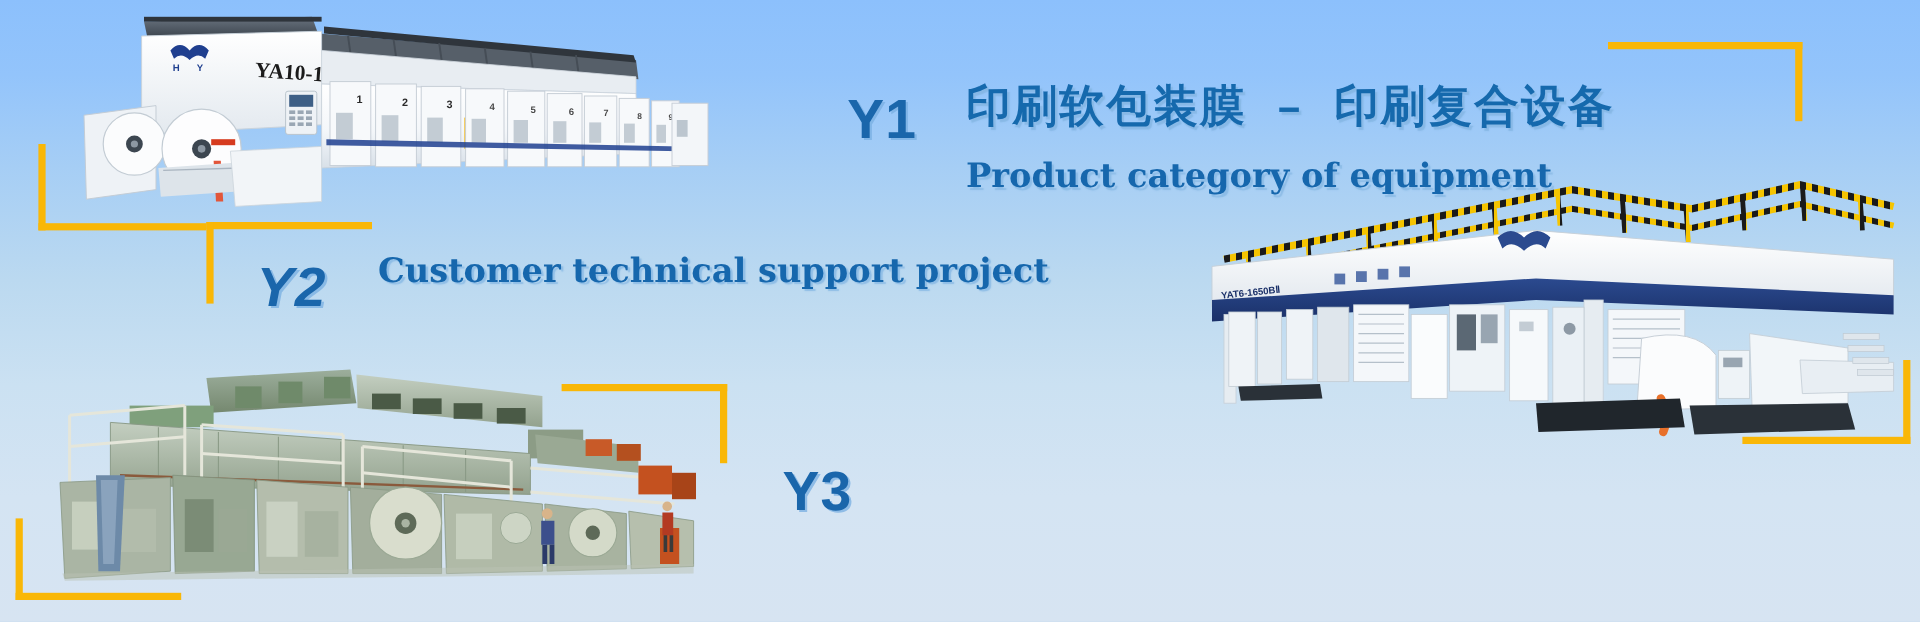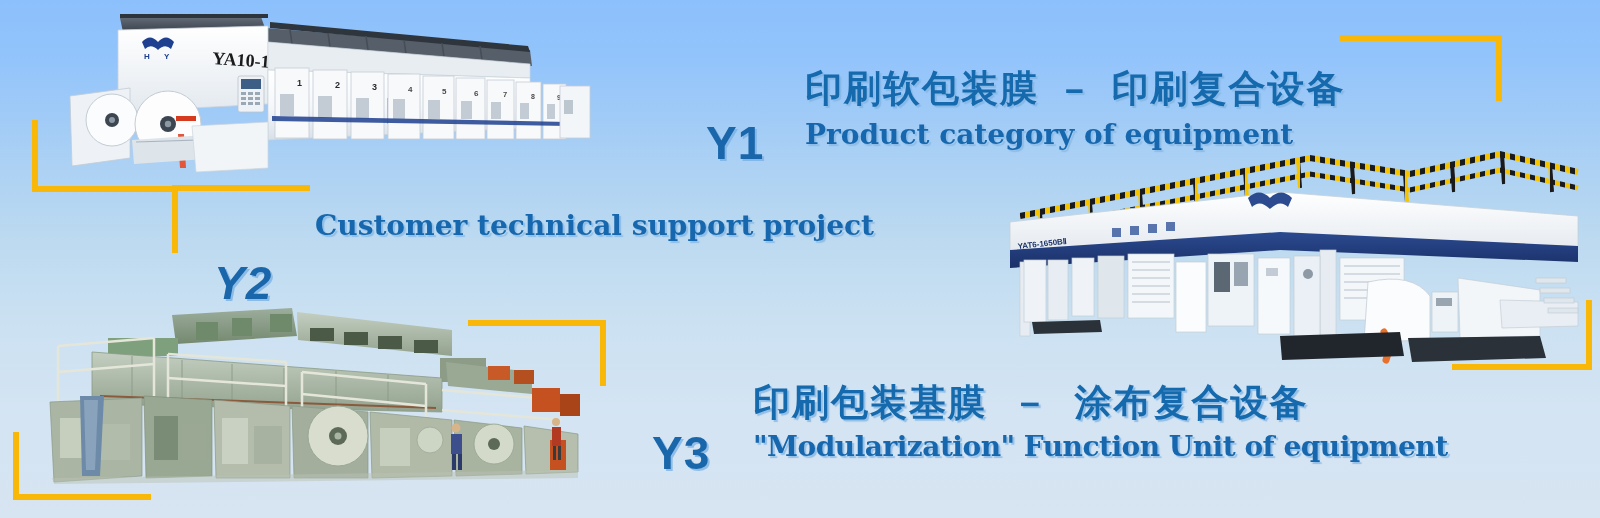--- a/index.html
+++ b/index.html
@@ -31,21 +31,20 @@
   
   .tgroup { position:absolute; white-space:nowrap; }
   .ycode {
     position:absolute;
     font-family:"Liberation Sans", sans-serif;
     font-weight:bold;
     font-size:46px;
     color:#1a66ab;
     letter-spacing:1px;
     text-shadow:2px 2px 0 rgba(120,175,225,.75);
-    margin-top:44px;
   }
   .cn {
     font-family:Liberation Mono, monospace;
     font-weight:bold;
     font-size:37px;
     color:#1569ad;
     letter-spacing:2px;
     text-shadow:2px 2px 1px rgba(130,180,225,.8);
   }
   .en {
@@ -427,27 +426,23 @@
         <path d="M536 146 L539 146 L539 160 L536 160 Z" fill="#3a3a3a"></path>
       </g>
 
       <path d="M30 178 L556 170 L556 178 L32 184 Z" fill="#b9c2b3" opacity="0.5"></path>
     </svg>
   </div>
 
   <div class="ycode" style="left:706px; top:72px;">Y1</div>
   <div class="tgroup" style="left:805px; top:64px;">
     <div class="cn">印刷软包装膜 – 印刷复合设备</div>
-    <div class="en" style="margin-top:4px;">Product category of equipment</div>
+    <div class="en" style="margin-top:16px;">Product category of equipment</div>
   </div>
 
   <div class="ycode" style="left:214px; top:212px;font-style:italic;">Y2</div>
   <div class="tgroup" style="left:315px; top:205px;">
     <div class="en" style="margin-top:4px;">Customer technical support project</div>
   </div>
 
   <div class="ycode" style="left:652px; top:382px;">Y3</div>
-  <div class="tgroup" style="left:753px; top:378px;">
-    <div class="cn">印刷包装基膜 －  涂布复合设备</div>
-    <div class="en tight" style="margin-top:2px;">"Modularization" Function Unit of equipment</div>
-  </div>
 
 </div>
 
 </body></html>

